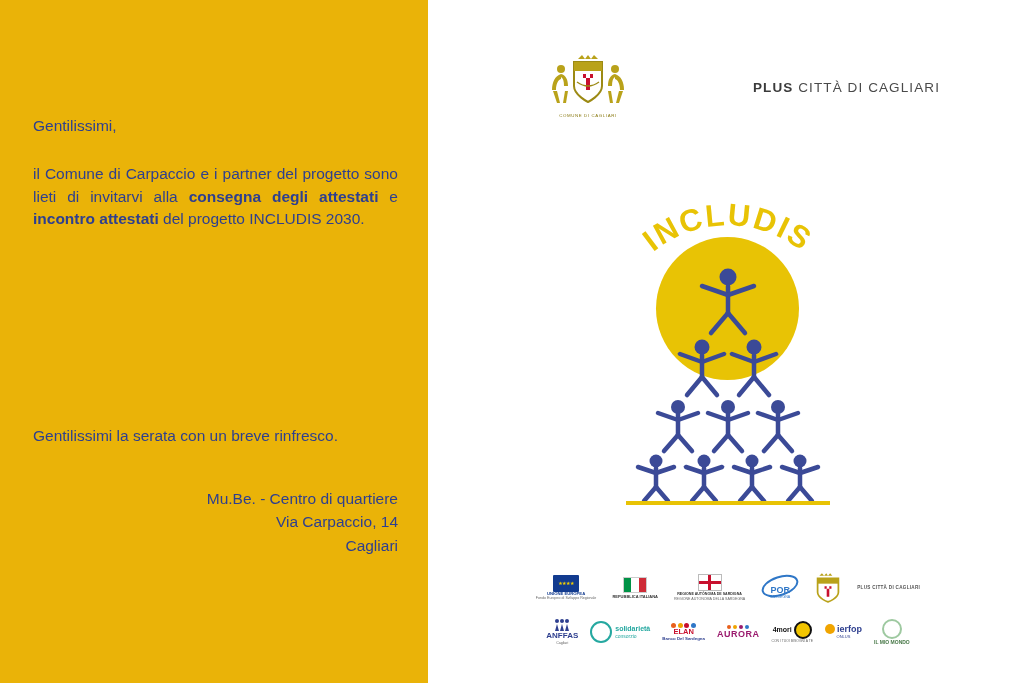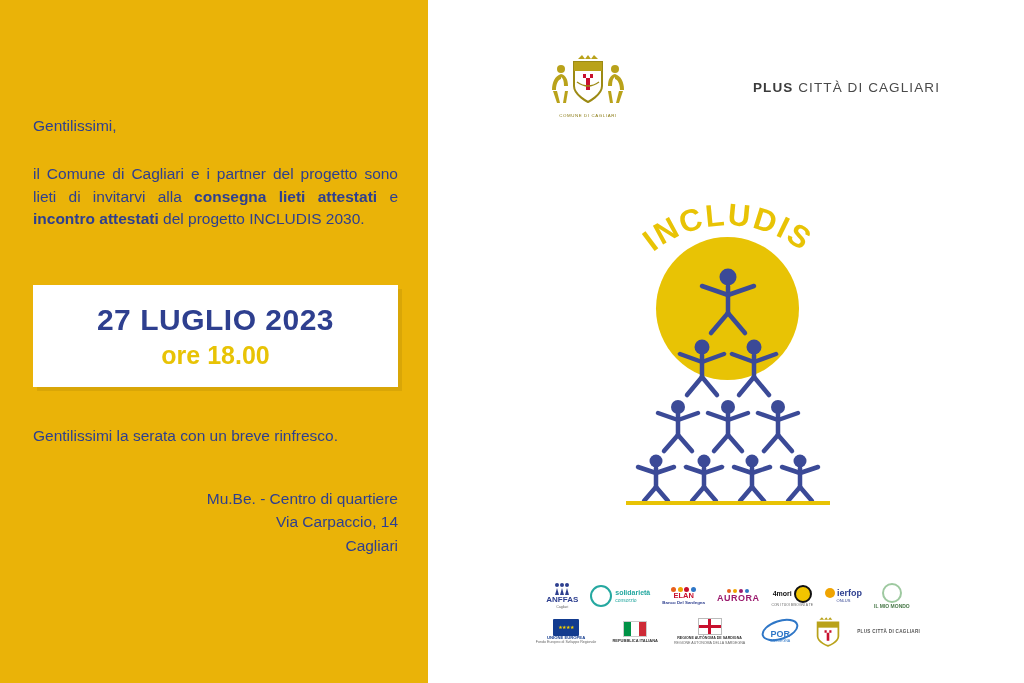--- a/index.html
+++ b/index.html
@@ -308,27 +308,23 @@
 </style>
 </head>
 <body>
 
 <div class="page">
 
   <div class="left-panel">
 
     <div class="invite-text">
       <p class="invite-greeting">Gentilissimi,</p>
-      <p class="invite-body"><span>il Comune di Cagliari e i partner del progetto sono lieti di invitarvi alla </span><b>consegna lieti attestati</b><span> e </span><b>incontro attestati</b><span> del progetto INCLUDIS 2030.</span></p>
+      <p class="invite-body"><span>il Comune di Carpaccio e i partner del progetto sono lieti di invitarvi alla </span><b>consegna degli attestati</b><span> e </span><b>incontro attestati</b><span> del progetto INCLUDIS 2030.</span></p>
     </div>
 
-    <div class="date-box">
-      <div class="date-main">27 LUGLIO 2023</div>
-      <div class="date-time">ore 18.00</div>
-    </div>
 
     <div class="closing-note">Gentilissimi la serata con un breve rinfresco.</div>
 
     <div class="venue">
       <div>Mu.Be. - Centro di quartiere</div>
       <div>Via Carpaccio, 14</div>
       <div>Cagliari</div>
     </div>
   </div>
 
@@ -464,20 +460,65 @@
             <line x1="202" y1="232" x2="190" y2="246"></line>
             <line x1="202" y1="232" x2="214" y2="246"></line>
           </g>
         </g>
 
         <line x1="28" y1="248" x2="232" y2="248" stroke="#e8c305" stroke-width="4"></line>
       </svg>
     </div>
 
     <div class="footer-logos">
+
+      <div class="logo-row row1">
+
+        <div class="mini-logo">
+          <div class="eu-flag">
+              <span class="stars">★★★★</span>
+            </div>
+          <div class="ml-title" style="font-size:4.2px;color:#123b8f">UNIONE EUROPEA</div>
+          <div class="ml-sub">Fondo Europeo di Sviluppo Regionale</div>
+        </div>
+
+        <div class="mini-logo">
+          <div class="tricolore">
+              <span style="background:#009246"></span>
+              <span style="background:#ffffff"></span>
+              <span style="background:#ce2b37"></span>
+            </div>
+          <div class="ml-title" style="font-size:4px;color:#333;margin-top:2px">REPUBBLICA ITALIANA</div>
+        </div>
+
+        <div class="mini-logo">
+          <div class="flag-sardinia"></div>
+          <div class="ml-title" style="font-size:3.6px;color:#333;margin-top:2px">REGIONE AUTÒNOMA DE SARDIGNA</div>
+          <div class="ml-sub">REGIONE AUTONOMA DELLA SARDEGNA</div>
+        </div>
+
+        <div class="mini-logo">
+          <div class="swoosh"></div>
+          <div class="ml-title" style="font-size:9px;color:#2f77c7;margin-top:-10px">POR</div>
+          <div class="ml-sub" style="color:#2f77c7">SARDEGNA</div>
+        </div>
+
+        <div class="mini-logo">
+          <svg class="crest-small" viewBox="0 0 30 34">
+            <path d="M3 6 L27 6 L27 22 C27 29 15 33 15 33 C15 33 3 29 3 22 Z" fill="#ffffff" stroke="#b9a21a" stroke-width="2"></path>
+            <path d="M3 6 L27 6 L27 12 L3 12 Z" fill="#b9a21a"></path>
+            <path d="M11 15 h8 v3 h-8 z M13.5 15 v12 h3 v-12 z" fill="#c8102e"></path>
+            <path d="M5 3 l3 -3 l2.5 3 l2.5 -3 l2 3 l2.5 -3 l2.5 3 z" fill="#b9a21a"></path>
+          </svg>
+        </div>
+
+        <div class="mini-logo">
+          <div class="ml-title" style="font-size:4.6px;color:#555;letter-spacing:0.3px">PLUS CITTÀ DI CAGLIARI</div>
+        </div>
+      </div>
 
       <div class="logo-row row2">
 
         <div class="mini-logo">
           <svg width="18" height="14" viewBox="0 0 18 14">
             <circle cx="4" cy="3" r="2" fill="#2e3f8f"></circle>
               <path d="M4 6 l-2 7 h4 z" fill="#2e3f8f"></path>
             <circle cx="9" cy="3" r="2" fill="#2e3f8f"></circle>
               <path d="M9 6 l-2 7 h4 z" fill="#2e3f8f"></path>
             <circle cx="14" cy="3" r="2" fill="#2e3f8f"></circle>
@@ -530,60 +571,15 @@
             <span class="ml-title" style="font-size:9px;color:#2e3f8f">ierfop</span>
           </div>
           <div class="ml-sub" style="font-size:4px;color:#2e3f8f">ONLUS</div>
         </div>
 
         <div class="mini-logo">
           <div class="ring-glyph"></div>
           <div class="ml-title" style="font-size:5px;color:#4a7a4a;margin-top:1px">IL MIO MONDO</div>
         </div>
       </div>
-
-      <div class="logo-row row1">
-
-        <div class="mini-logo">
-          <div class="eu-flag">
-              <span class="stars">★★★★</span>
-            </div>
-          <div class="ml-title" style="font-size:4.2px;color:#123b8f">UNIONE EUROPEA</div>
-          <div class="ml-sub">Fondo Europeo di Sviluppo Regionale</div>
-        </div>
-
-        <div class="mini-logo">
-          <div class="tricolore">
-              <span style="background:#009246"></span>
-              <span style="background:#ffffff"></span>
-              <span style="background:#ce2b37"></span>
-            </div>
-          <div class="ml-title" style="font-size:4px;color:#333;margin-top:2px">REPUBBLICA ITALIANA</div>
-        </div>
-
-        <div class="mini-logo">
-          <div class="flag-sardinia"></div>
-          <div class="ml-title" style="font-size:3.6px;color:#333;margin-top:2px">REGIONE AUTÒNOMA DE SARDIGNA</div>
-          <div class="ml-sub">REGIONE AUTONOMA DELLA SARDEGNA</div>
-        </div>
-
-        <div class="mini-logo">
-          <div class="swoosh"></div>
-          <div class="ml-title" style="font-size:9px;color:#2f77c7;margin-top:-10px">POR</div>
-          <div class="ml-sub" style="color:#2f77c7">SARDEGNA</div>
-        </div>
-
-        <div class="mini-logo">
-          <svg class="crest-small" viewBox="0 0 30 34">
-            <path d="M3 6 L27 6 L27 22 C27 29 15 33 15 33 C15 33 3 29 3 22 Z" fill="#ffffff" stroke="#b9a21a" stroke-width="2"></path>
-            <path d="M3 6 L27 6 L27 12 L3 12 Z" fill="#b9a21a"></path>
-            <path d="M11 15 h8 v3 h-8 z M13.5 15 v12 h3 v-12 z" fill="#c8102e"></path>
-            <path d="M5 3 l3 -3 l2.5 3 l2.5 -3 l2 3 l2.5 -3 l2.5 3 z" fill="#b9a21a"></path>
-          </svg>
-        </div>
-
-        <div class="mini-logo">
-          <div class="ml-title" style="font-size:4.6px;color:#555;letter-spacing:0.3px">PLUS CITTÀ DI CAGLIARI</div>
-        </div>
-      </div>
     </div>
   </div>
 </div>
 
 </body></html>

